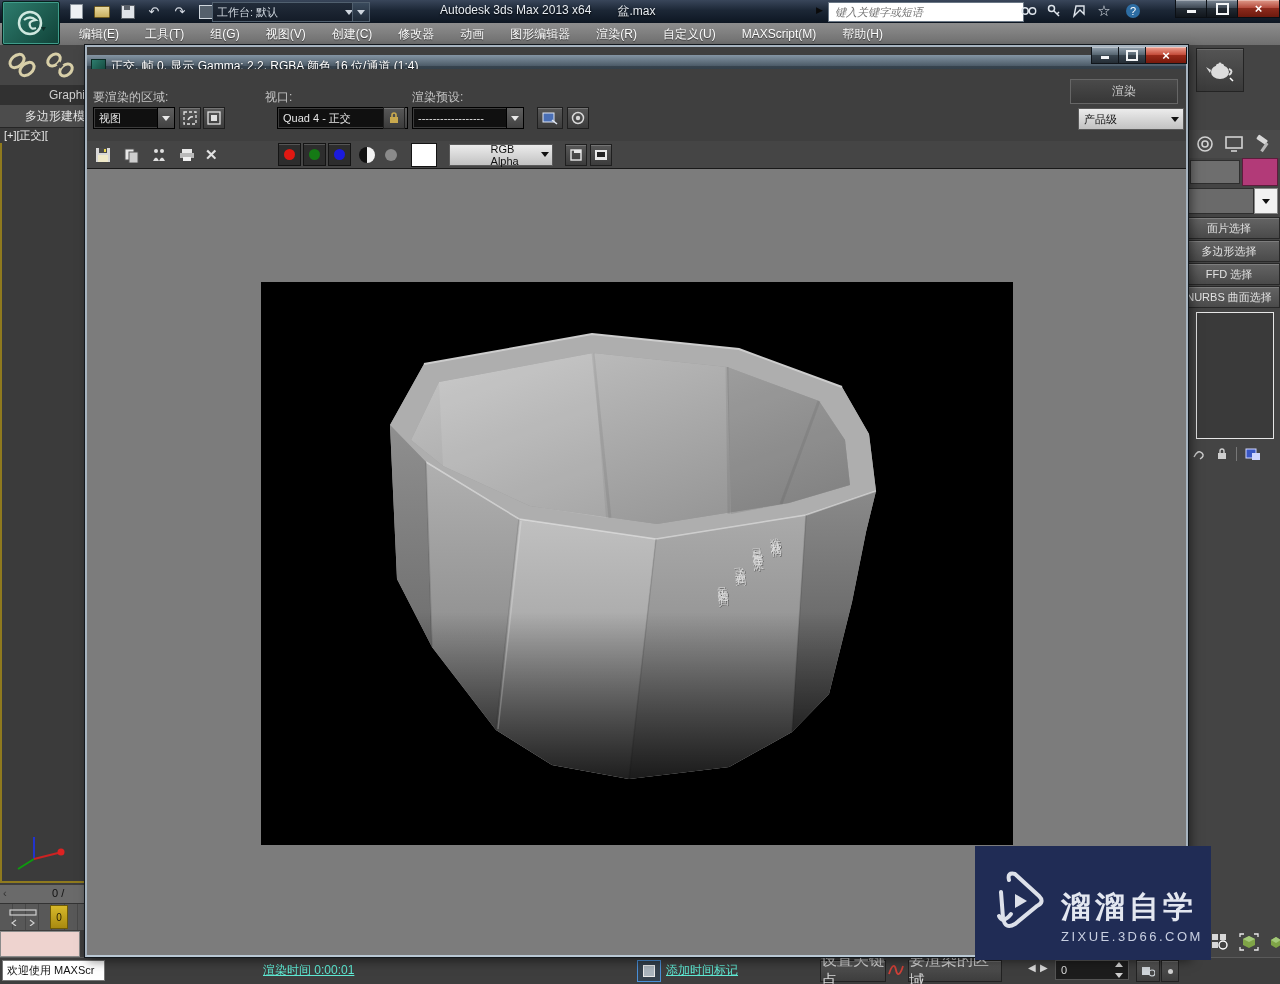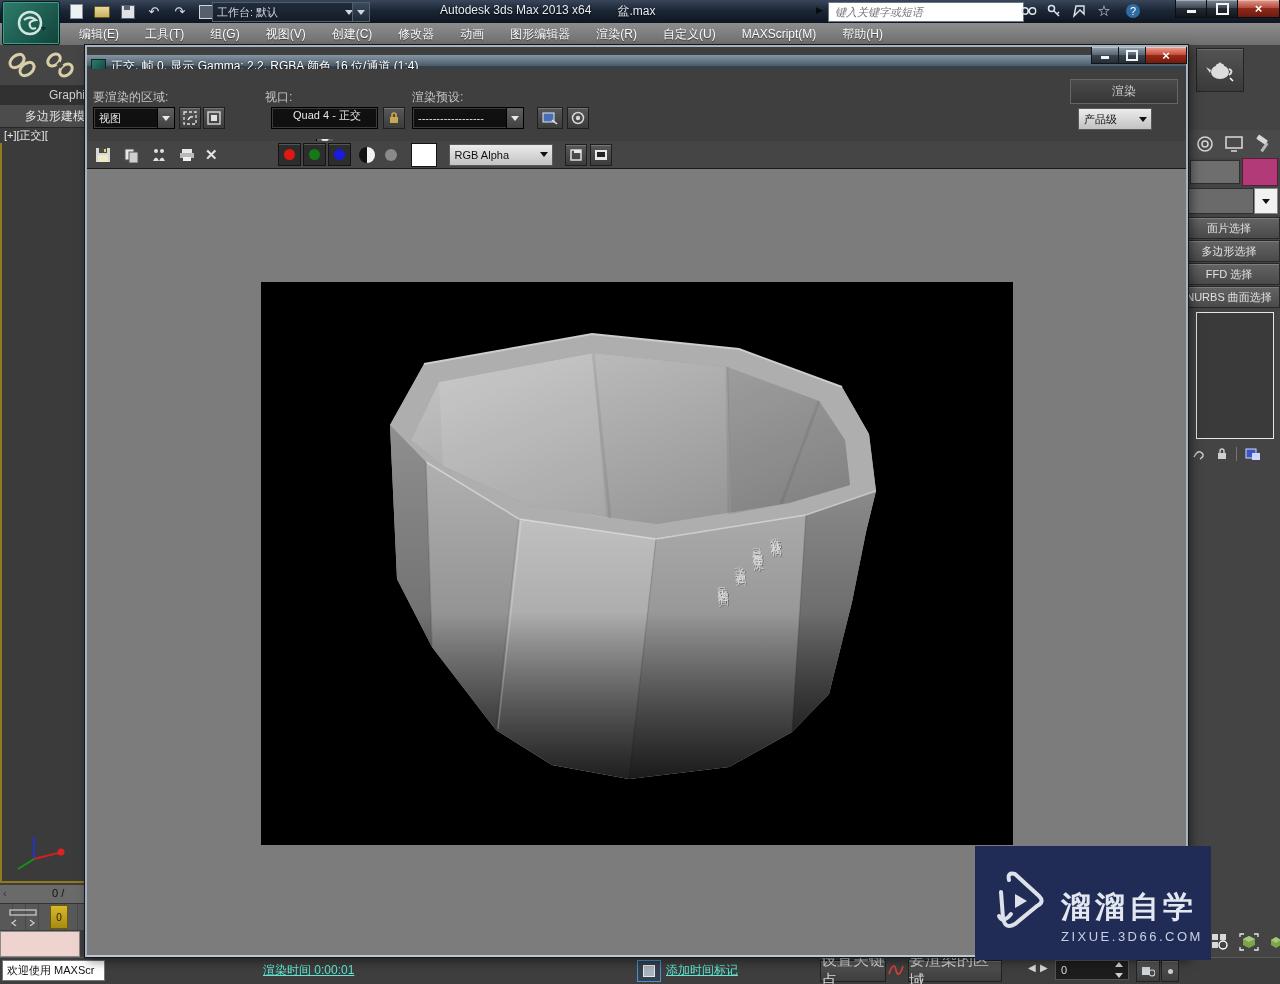--- a/index.html
+++ b/index.html
@@ -433,21 +433,21 @@
         </svg>
     </div>
     <div class="abs ibtn" style="left:116px;top:38px;">
       <svg width="14" height="14" viewBox="0 0 14 14">
           <rect x="1" y="1" width="12" height="12" fill="none" stroke="#e0e0e0" stroke-width="1.3"></rect>
           <rect x="4" y="4" width="6" height="6" fill="#e0e0e0"></rect>
         </svg>
     </div>
 
     <span class="abs rlabel" style="left:178px;top:20px;">视口:</span>
-    <div class="abs ddark" style="left:184px;top:38px;width:107px;flex-direction:column;">
+    <div class="abs ddark" style="left:190px;top:38px;width:131px;">
       <span class="txt">Quad 4 - 正交</span>
       <span class="ddarr">
           <span class="arr"></span>
         </span>
     </div>
     <div class="abs ibtn" style="left:296px;top:38px;">
       <svg width="12" height="14" viewBox="0 0 12 14">
           <rect x="2" y="6" width="8" height="6" fill="#c9a94e"></rect>
           <path d="M4 6 V4 a2 2 0 0 1 4 0 V6" fill="none" stroke="#c9a94e" stroke-width="1.6"></path>
         </svg>
@@ -469,21 +469,21 @@
     <div class="abs ibtn" style="left:480px;top:38px;">
       <svg width="14" height="14" viewBox="0 0 14 14">
           <circle cx="7" cy="7" r="5.5" fill="none" stroke="#d8d8d8" stroke-width="1.5"></circle>
           <circle cx="7" cy="7" r="2.2" fill="#d8d8d8"></circle>
         </svg>
     </div>
 
     <div class="abs" id="renderbtn">
       <span>渲染</span>
     </div>
-    <div class="abs dlight" style="left:991px;top:39px;width:74px;">
+    <div class="abs dlight" style="left:991px;top:39px;width:106px;">
       <span style="padding-left:5px;">产品级</span>
       <span style="width:16px;display:flex;justify-content:center;">
           <span class="arrb"></span>
         </span>
     </div>
   </div>
 
   <div class="abs" id="rtools">
     <span style="margin-left:6px;" class="qicon">
       <svg width="16" height="16" viewBox="0 0 16 16">
@@ -523,21 +523,21 @@
         <span class="dot" style="width:11px;height:11px;background:#157a15;"></span>
       </span>
     <span class="cbtn">
         <span class="dot" style="width:11px;height:11px;background:#1b1bdd;"></span>
       </span>
     <span style="margin-left:6px;width:16px;height:16px;border-radius:50%;background:linear-gradient(90deg,#111 50%,#f2f2f2 50%);display:inline-block;"></span>
     <span style="margin-left:10px;" class="dot">
         <span class="dot" style="width:12px;height:12px;background:#8a8a8a;display:block;"></span>
       </span>
     <span style="margin-left:14px;width:24px;height:22px;background:#fff;border:1px solid #141414;display:inline-block;"></span>
-    <div class="dlight" style="width:104px;margin-left:12px;">
+    <div class="dlight" style="width:104px;margin-left:12px;padding-left:36px;">
       <span style="padding-left:5px;">RGB Alpha</span>
       <span style="width:16px;display:flex;justify-content:center;">
           <span class="arrb"></span>
         </span>
     </div>
     <span style="margin-left:12px;" class="ibtn">
       <svg width="14" height="14" viewBox="0 0 14 14">
           <rect x="2" y="2" width="10" height="10" fill="none" stroke="#e8e8e8" stroke-width="1.4"></rect>
           <rect x="5" y="2" width="7" height="3" fill="#e8e8e8"></rect>
         </svg>

